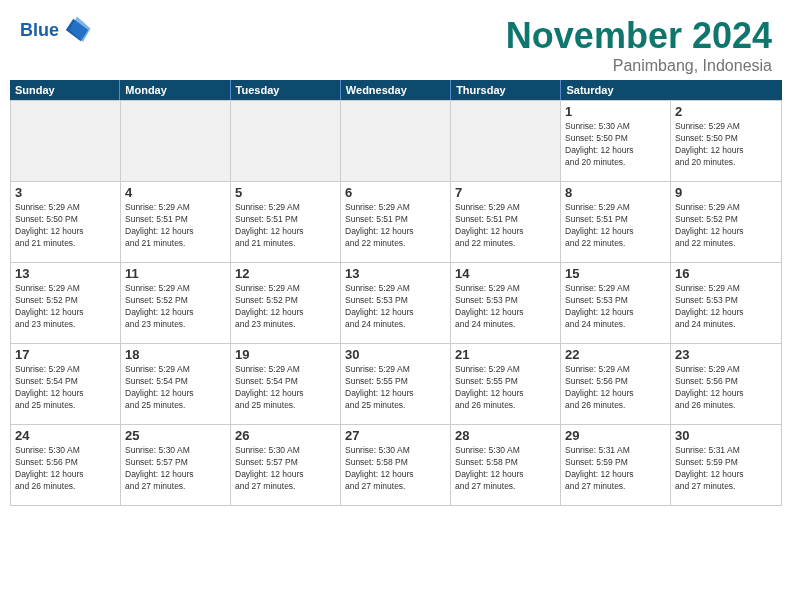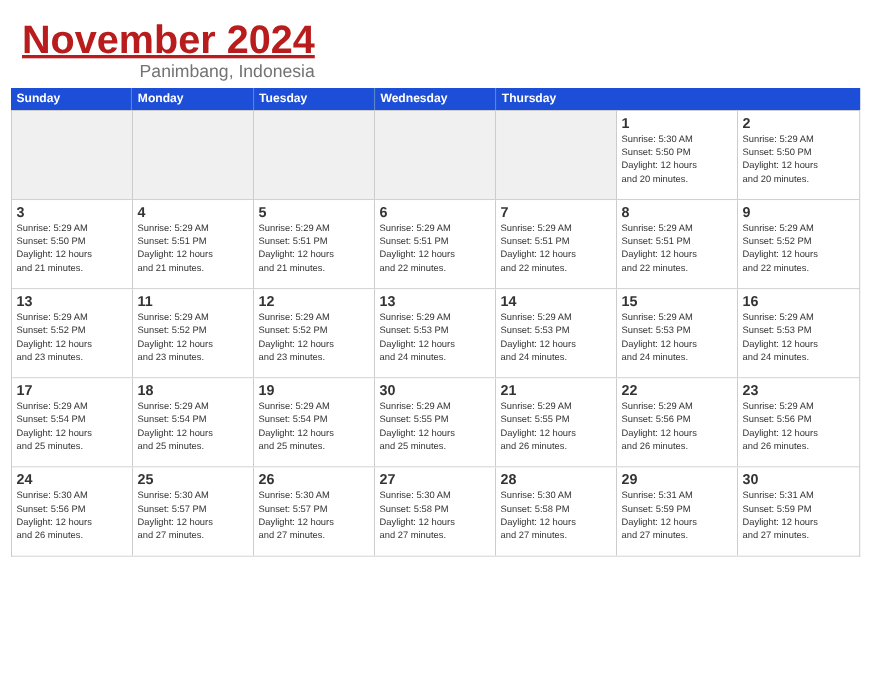--- a/index.html
+++ b/index.html
@@ -7,58 +7,69 @@
     
     .header { display: flex; justify-content: space-between; align-items: flex-start; padding: 15px 20px 5px 20px; }
     
     .logo { display: flex; align-items: center; }
     .logo-text { display: flex; flex-direction: column; line-height: 1; }
     .logo-general { font-size: 18px; font-weight: bold; color: #333; }
     .logo-blue { font-size: 18px; font-weight: bold; color: #1a5fa8; }
     .logo-icon { width: 30px; height: 30px; margin-left: 3px; }
     
     .title-block { text-align: right; }
-    .month-title { font-size: 36px; font-weight: bold; color: #b91c1c; text-decoration: underline; }
+    .month-title { font-size: 36px; font-weight: bold; color: #0f766e; }
     .location { font-size: 16px; color: #737373; }
     
     .calendar { padding: 0 10px 5px 10px; }
     
-    .cal-header { display: grid; grid-template-columns: repeat(7, 1fr); background: #1d4ed8; }
+    .cal-header { display: grid; grid-template-columns: repeat(7, 1fr); background: #0c4a6e; }
     .cal-header-cell { color: #fff; font-size: 11px; font-weight: bold; padding: 4px 5px; text-align: left; border-right: 1px solid #5588cc; }
     .cal-header-cell:last-child { border-right: none; }
     
     .cal-body { display: flex; flex-direction: column; border-left: 1px solid #ccc; border-right: 1px solid #ccc; border-bottom: 1px solid #ccc; }
     
     .cal-row { display: grid; grid-template-columns: repeat(7, 1fr); border-top: 1px solid #ccc; }
     
     .cal-cell { padding: 3px 4px; border-right: 1px solid #ccc; min-height: 80px; font-size: 9px; color: #333; background: #fff; vertical-align: top; }
     .cal-cell:last-child { border-right: none; }
     .cal-cell.empty { background: #f9f9f9; }
     .cal-cell.shaded { background: #f0f0f0; }
     
     .day-num { font-size: 13px; font-weight: bold; margin-bottom: 2px; }
     .day-info { font-size: 8.5px; line-height: 1.4; color: #333; }
   </style>
 </head>
 <body>
 
 <div class="header">
+  <div class="logo">
+    <div class="logo-text">
+      <span class="logo-general"></span>
+      <span class="logo-blue">Blue</span>
+    </div>
+    <svg class="logo-icon" viewBox="0 0 40 40">
+      <polygon points="15,5 35,20 25,35 5,20" fill="#1a5fa8"></polygon>
+      <polygon points="20,2 38,18 28,36 10,20" fill="#2a7fd8" opacity="0.6"></polygon>
+    </svg>
+  </div>
   <div class="title-block">
     <div class="month-title">November 2024</div>
     <div class="location">Panimbang, Indonesia</div>
   </div>
 </div>
 
 <div class="calendar">
   <div class="cal-header" id="cal-header">
       <div class="cal-header-cell">Sunday</div>
       <div class="cal-header-cell">Monday</div>
       <div class="cal-header-cell">Tuesday</div>
       <div class="cal-header-cell">Wednesday</div>
       <div class="cal-header-cell">Thursday</div>
+      <div class="cal-header-cell">Saturday</div>
     </div>
   <div class="cal-body" id="cal-body">
       <div class="cal-row">
         <div class="cal-cell empty shaded"></div>
         <div class="cal-cell empty shaded"></div>
         <div class="cal-cell empty shaded"></div>
         <div class="cal-cell empty shaded"></div>
         <div class="cal-cell empty shaded"></div>
         <div class="cal-cell">
           <div class="day-num">1</div>

